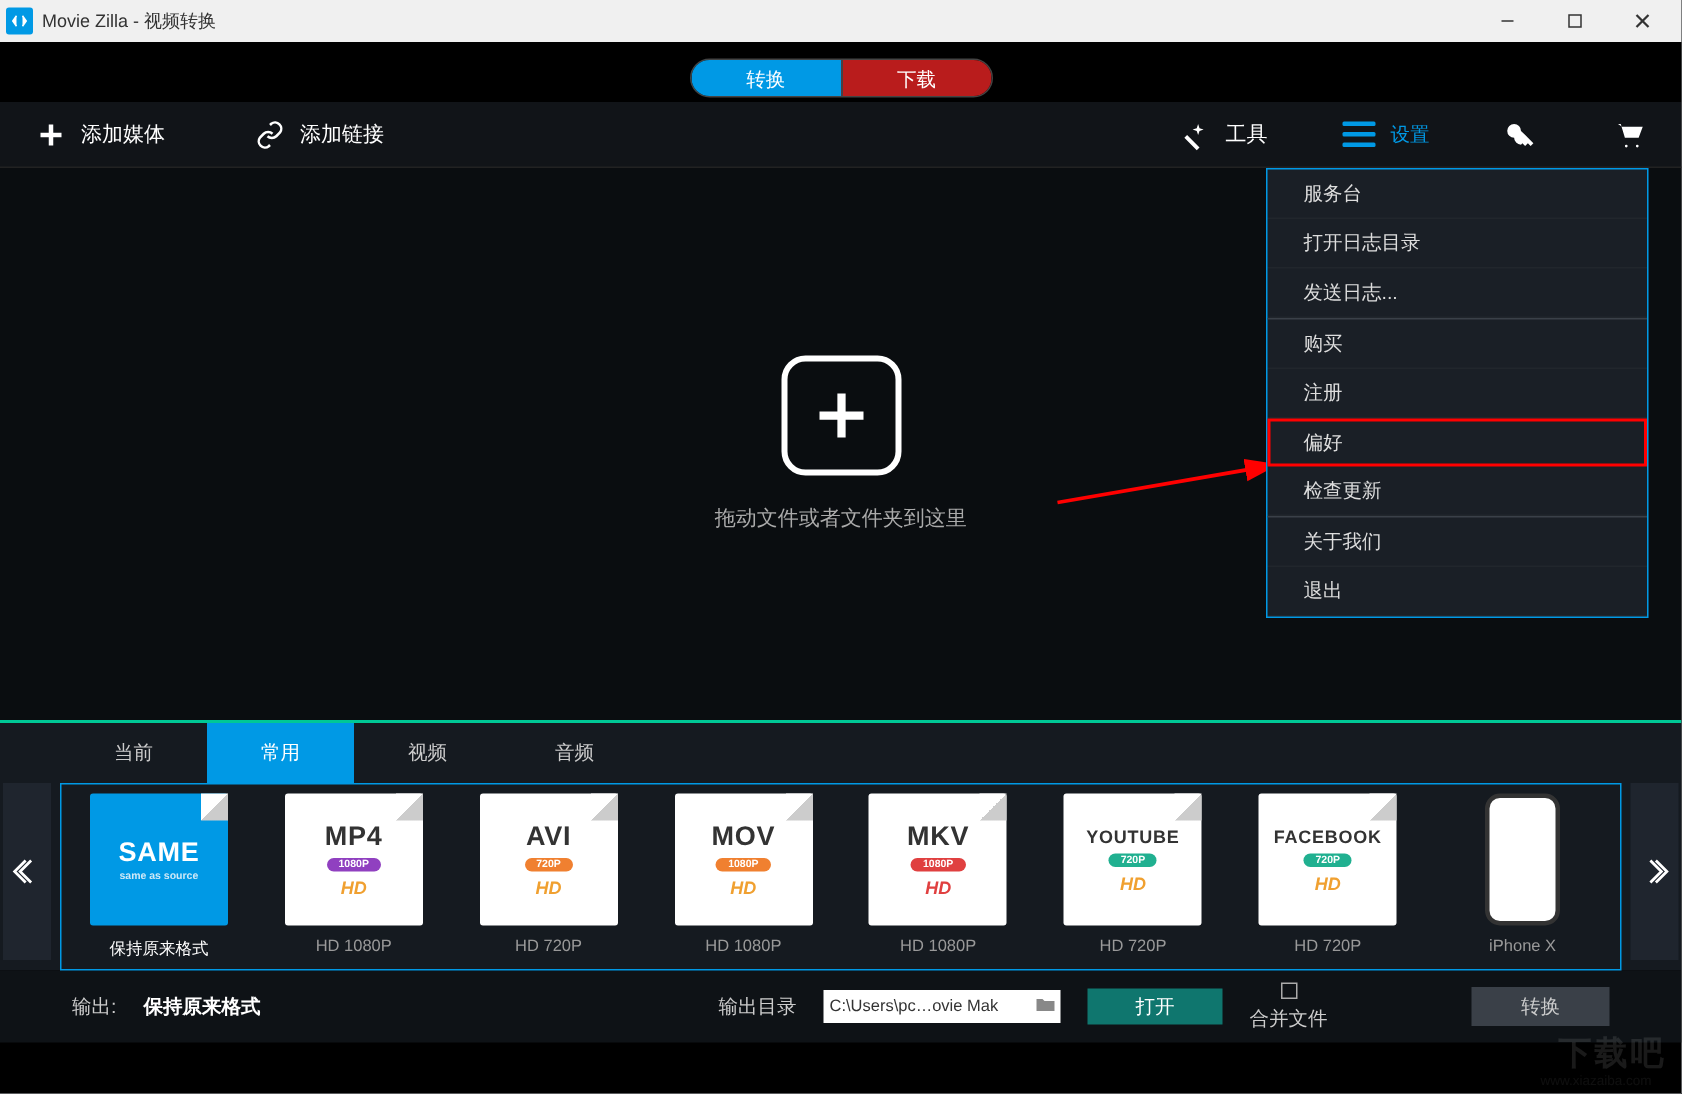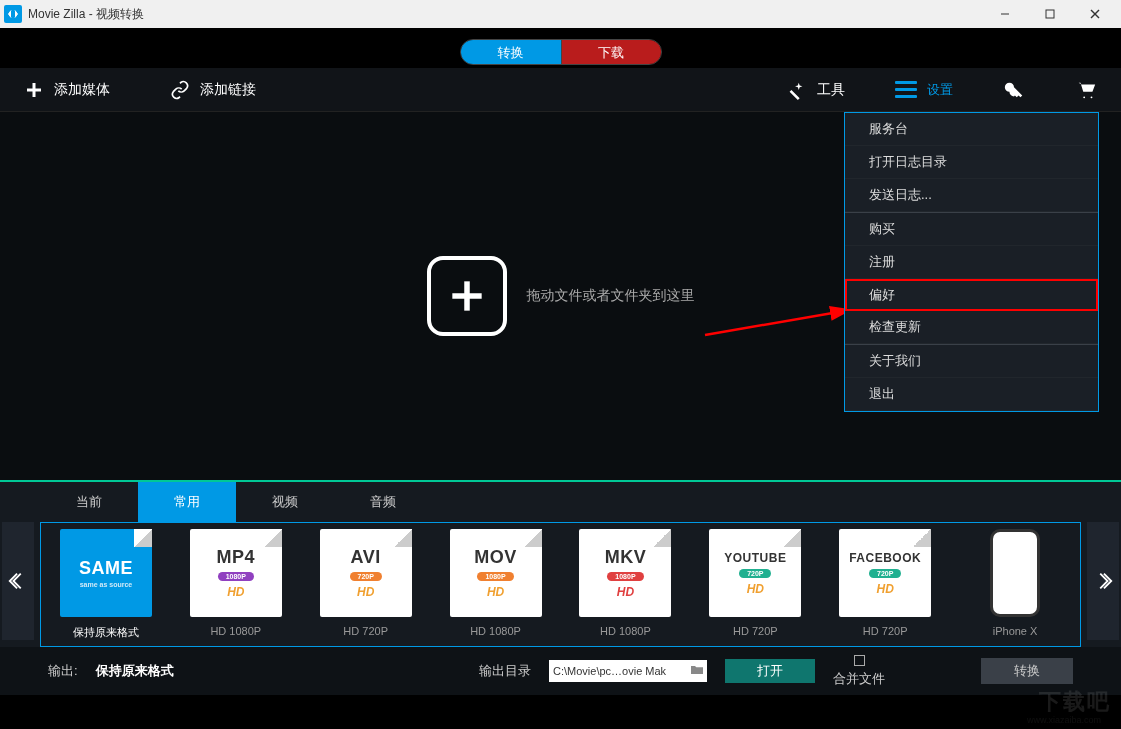--- a/index.html
+++ b/index.html
@@ -20,21 +20,21 @@
 .mode-btn:not(.active) { background: #b91c1c; border-left: 1px solid #444; }
 
 .toolbar { height: 44px; background: #111418; display: flex; align-items: center; padding: 0 24px; justify-content: space-between; border-bottom: 1px solid #222; }
 .toolbar-left { display: flex; gap: 60px; }
 .toolbar-item { display: flex; align-items: center; gap: 10px; color: #fff; font-size: 14px; cursor: pointer; }
 .toolbar-right { display: flex; align-items: center; gap: 50px; }
 .settings-label { color: #0099e5; font-size: 13px; }
 .hamburger { display: flex; flex-direction: column; gap: 4px; }
 .hamburger span { width: 22px; height: 3px; background: #0099e5; border-radius: 1px; }
 
-.main-area { height: 368px; background: #0a0d10; position: relative; display: flex; align-items: center; justify-content: center; gap: 20px; }
+.main-area { height: 368px; background: #0a0d10; position: relative; display: flex; align-items: center; justify-content: center; flex-direction: column; gap: 20px; }
 .drop-icon { width: 80px; height: 80px; border: 4px solid #fff; border-radius: 16px; display: flex; align-items: center; justify-content: center; }
 .drop-icon svg { width: 44px; height: 44px; }
 .drop-text { color: #aaa; font-size: 14px; }
 
 .dropdown-menu { position: absolute; top: 112px; right: 22px; width: 255px; background: #1a1f26; border: 1px solid #0099e5; z-index: 10; }
 .dropdown-item { height: 33px; display: flex; align-items: center; padding: 0 24px; color: #ddd; font-size: 13px; cursor: pointer; border-bottom: 1px solid rgba(255,255,255,0.03); }
 .dropdown-item.highlighted { border: 2px solid #ff0000; height: 32px; padding: 0 22px; }
 .dropdown-sep { height: 1px; background: #3a4048; }
 
 .red-arrow { position: absolute; top: 275px; left: 700px; z-index: 9; pointer-events: none; }
@@ -289,21 +289,21 @@
         </div>
     </div>
   </div>
 
   <div class="bottom-bar">
     <span class="output-label">输出:</span>
     <span class="output-value">保持原来格式</span>
     <div class="spacer"></div>
     <span>输出目录</span>
     <div class="path-input">
-      <span>C:\Movie\pc…ovie Mak</span>
+      <span>C:\Users\pc…ovie Mak</span>
       <svg class="folder-ic" width="16" height="16" viewBox="0 0 24 24">
           <path d="M3 6h6l2 2h10v10H3z" fill="#888"></path>
         </svg>
     </div>
     <div class="open-btn">打开</div>
     <div class="merge-check">
       <div class="box"></div>
       <span>合并文件</span>
     </div>
     <div style="width:60px"></div>

